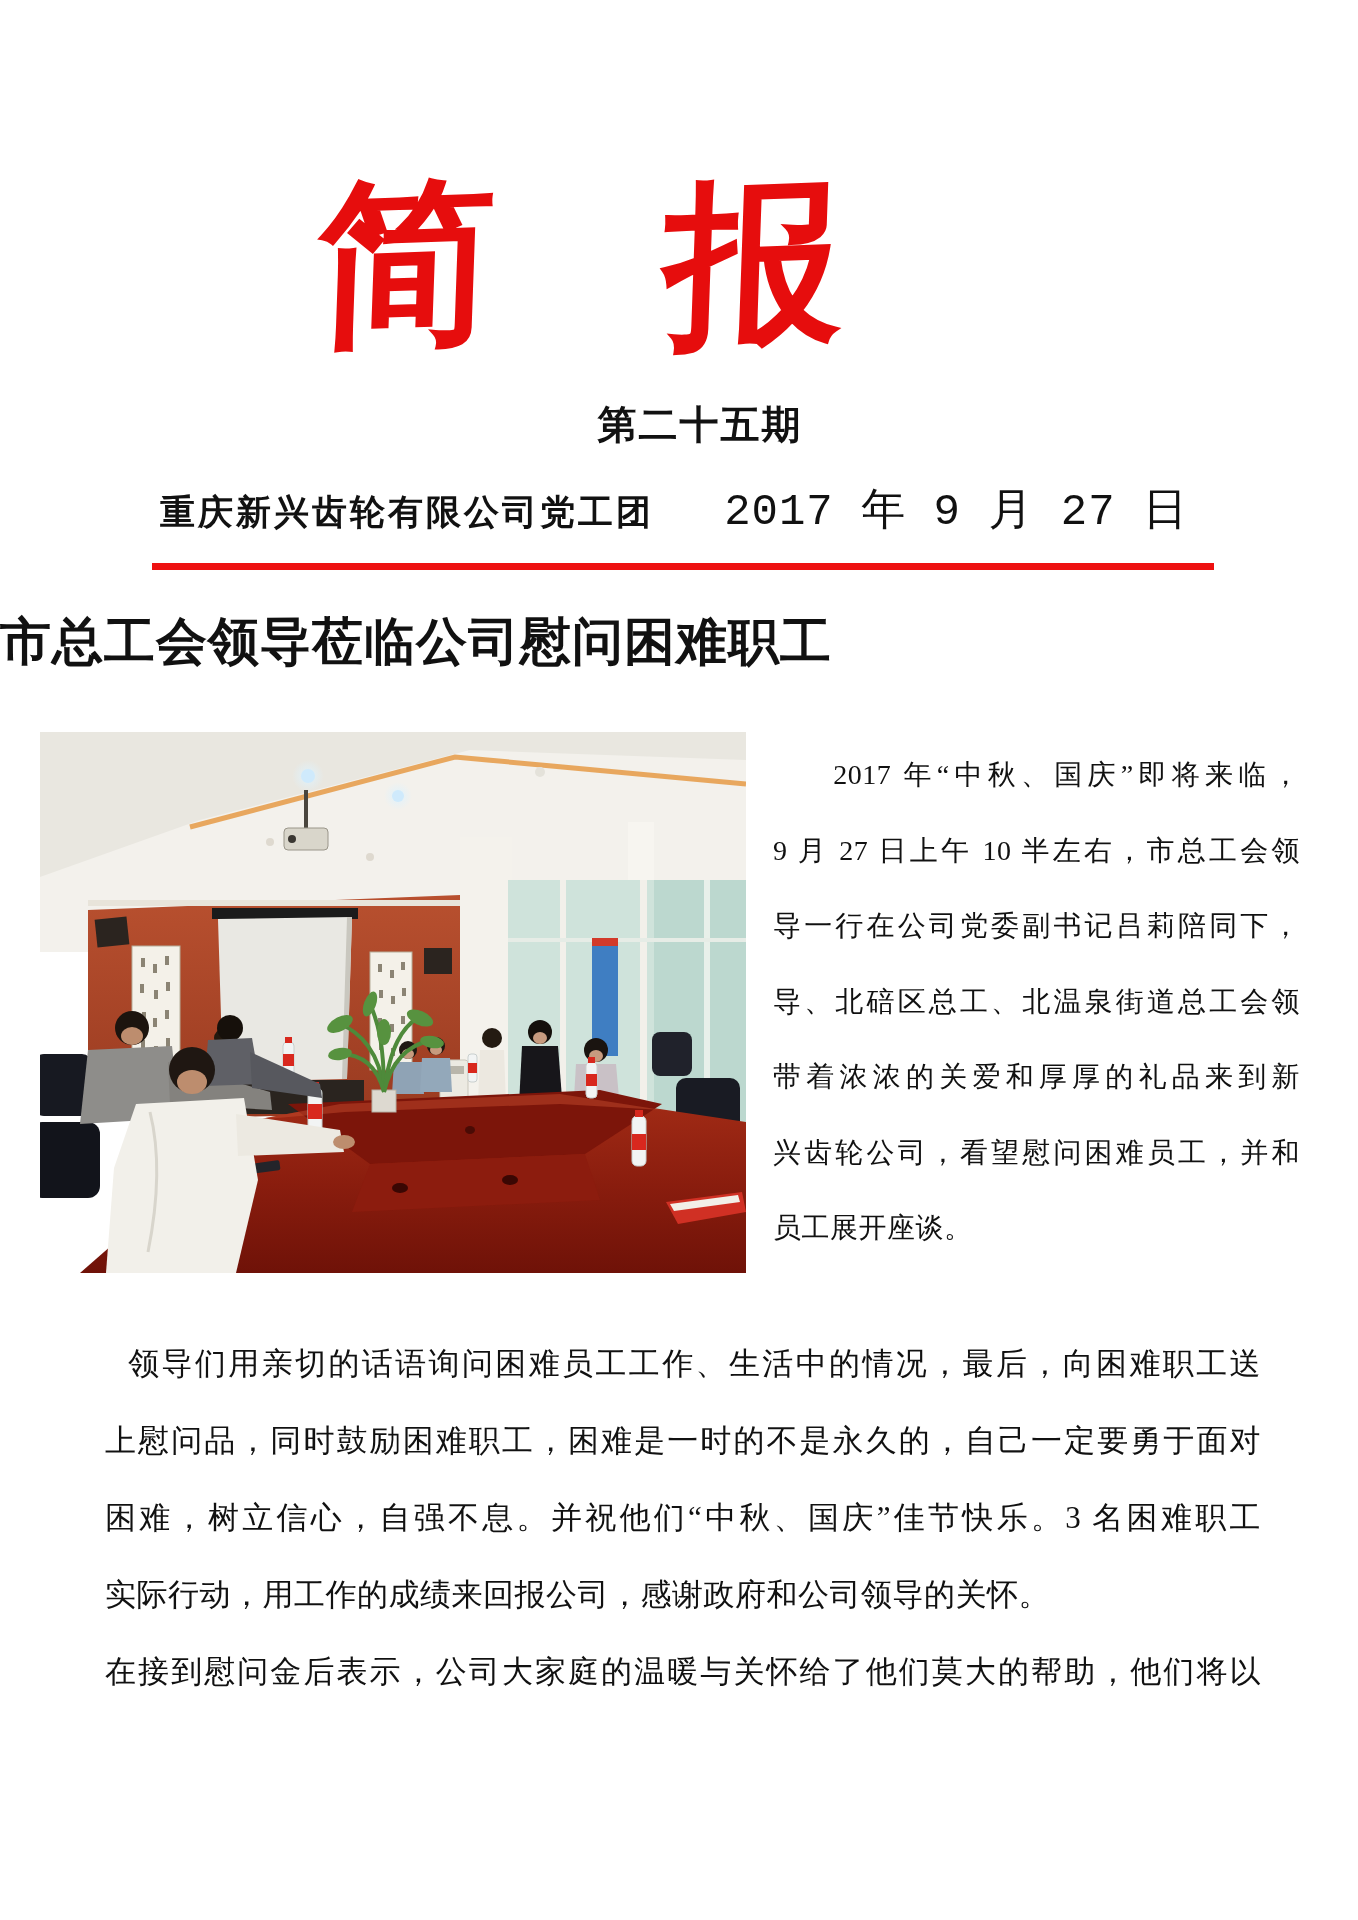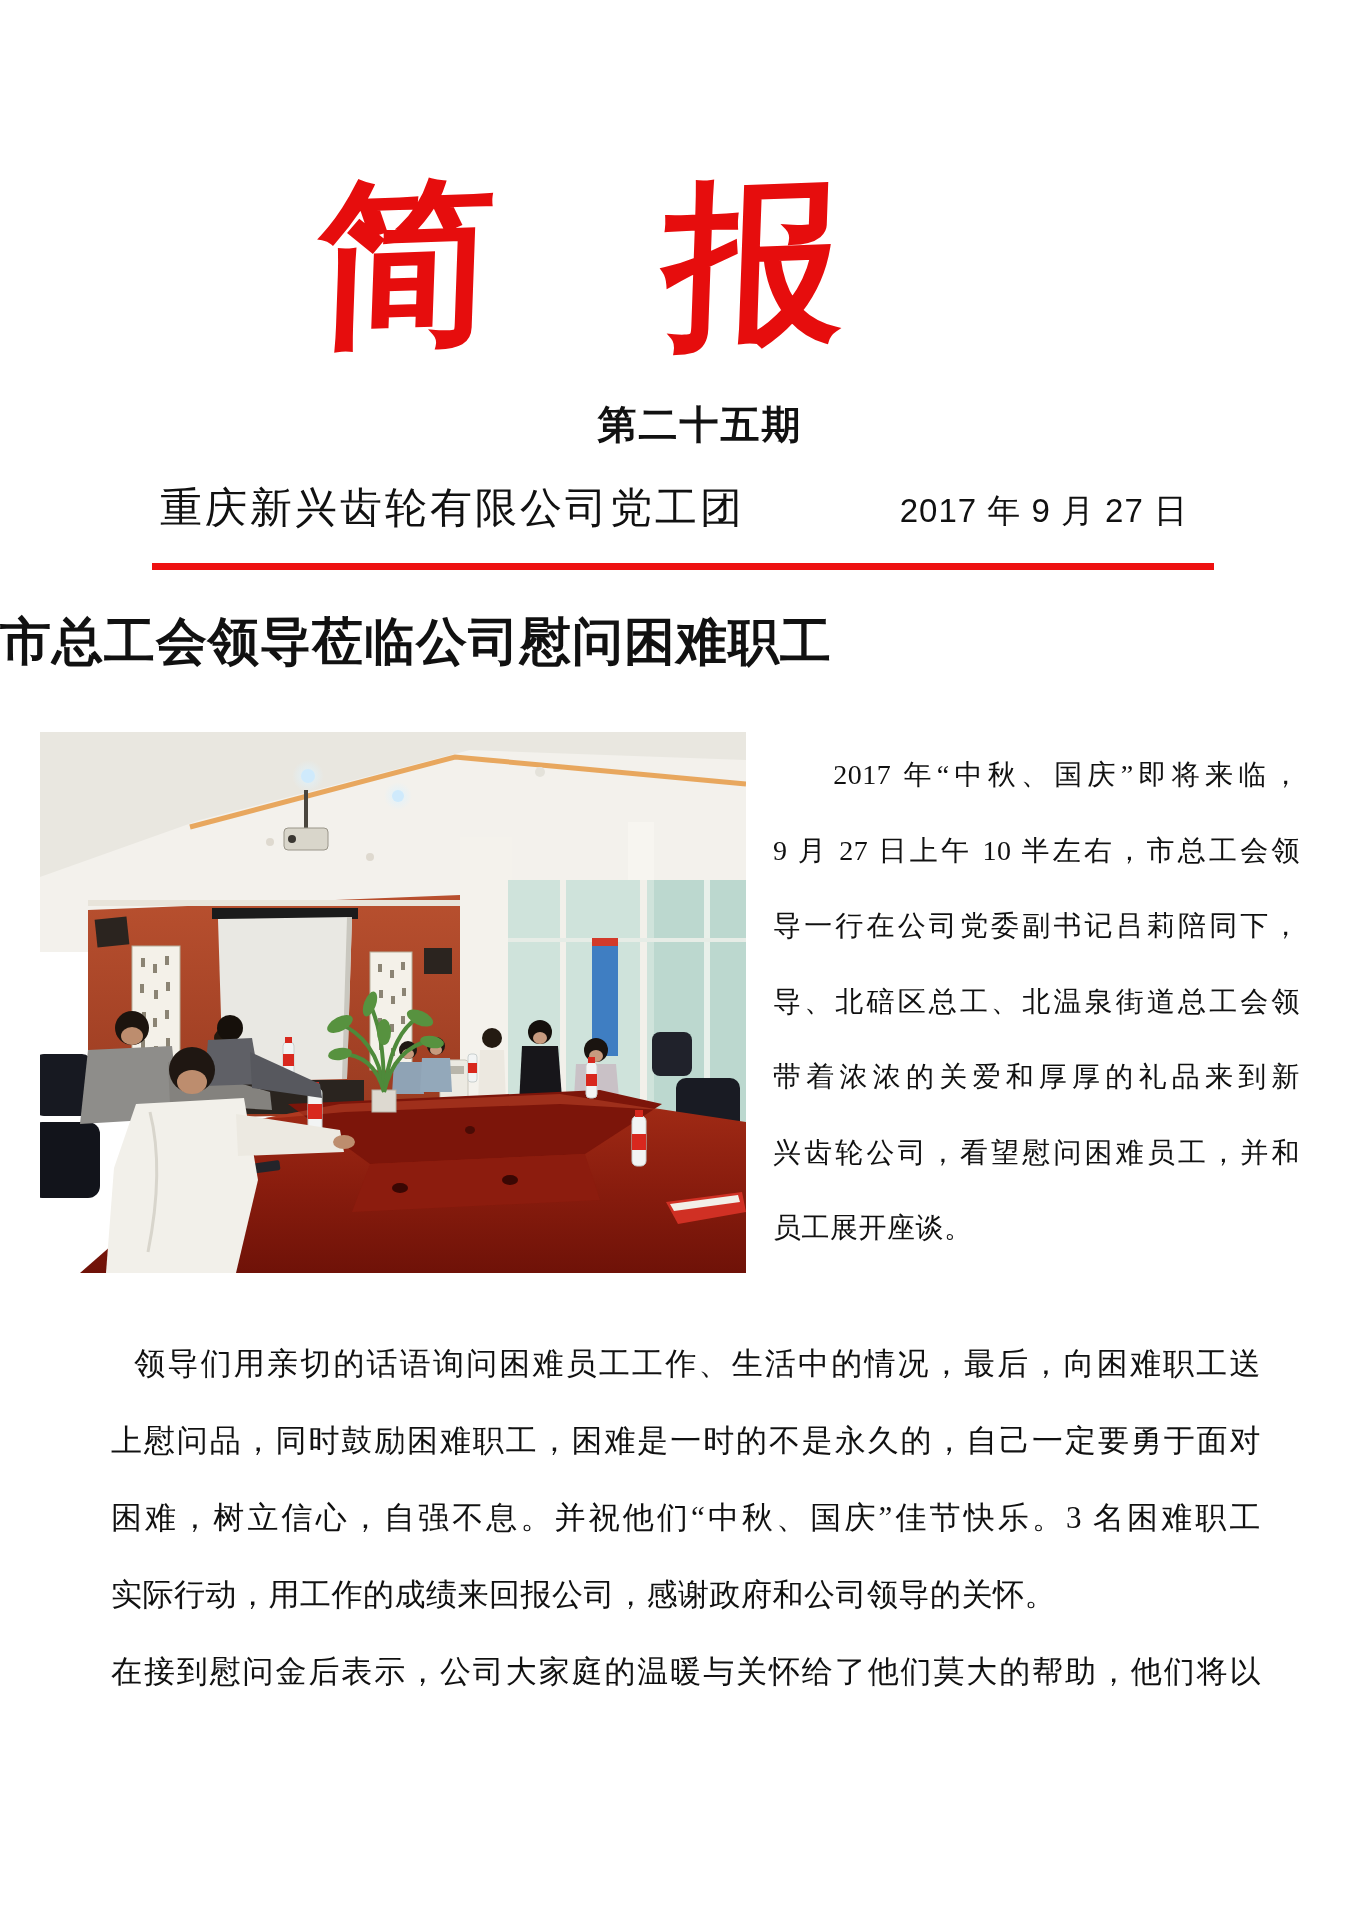--- a/index.html
+++ b/index.html
@@ -29,25 +29,25 @@
     font-family: "Liberation Sans", "DejaVu Sans", sans-serif;
     font-weight: bold; font-size: 39px; letter-spacing: 2px;
   }
 
   .org-row {
     position: absolute; top: 480px; left: 160px; right: 170px;
     display: flex; justify-content: space-between; align-items: baseline;
   }
   .org-name {
     font-family: "Liberation Serif", "DejaVu Serif", serif;
-    font-weight: normal; font-size: 42px; letter-spacing: 3px;
+    font-weight: bold; font-size: 35px; letter-spacing: 3px;
   }
   .org-date {
-    font-family: Liberation Sans, sans-serif;
-    font-size: 33px; letter-spacing: 1px;
+    font-family: Liberation Mono, monospace;
+    font-size: 44px; letter-spacing: 1px;
   }
 
   .red-divider {
     position: absolute; top: 563px; left: 152px; width: 1062px; height: 7px;
     background: #ee1111;
   }
 
   .article-title {
     position: absolute; top: 608px; left: 0; width: 1358px;
     text-align: left;
@@ -73,21 +73,21 @@
   }
   .intro .line.fill { text-align: justify; text-align-last: justify; white-space: normal; }
   .intro .line.indent { text-indent: 2.15em; }
 
   
   .body-par {
     position: absolute; top: 1332px; left: 105px; width: 1156px;
     font-size: 31px; letter-spacing: 0.5px;
   }
   .body-par .line {
-    height: 77px; line-height: 64px; margin-left: 6px;
+    height: 77px; line-height: 64px;
   }
   .body-par .line.fill { text-align: justify; text-align-last: justify; }
   .body-par .line.indent { text-indent: 0.75em; }
 </style>
 </head>
 <body>
 
 <div class="page">
 
   <div class="masthead">

